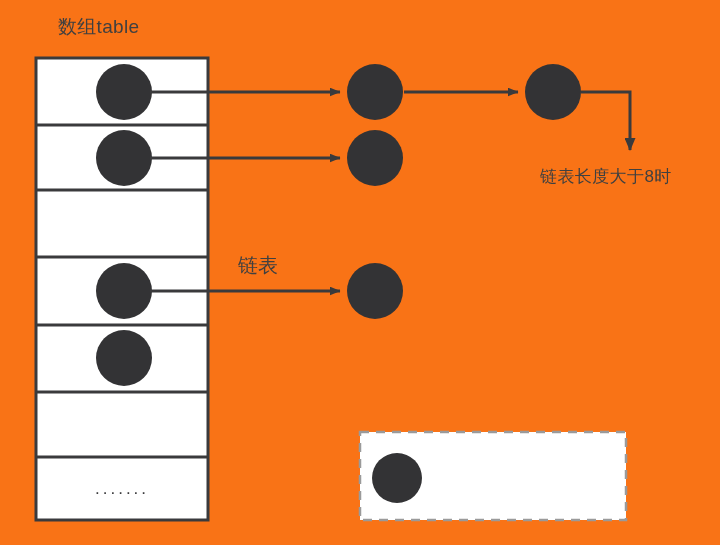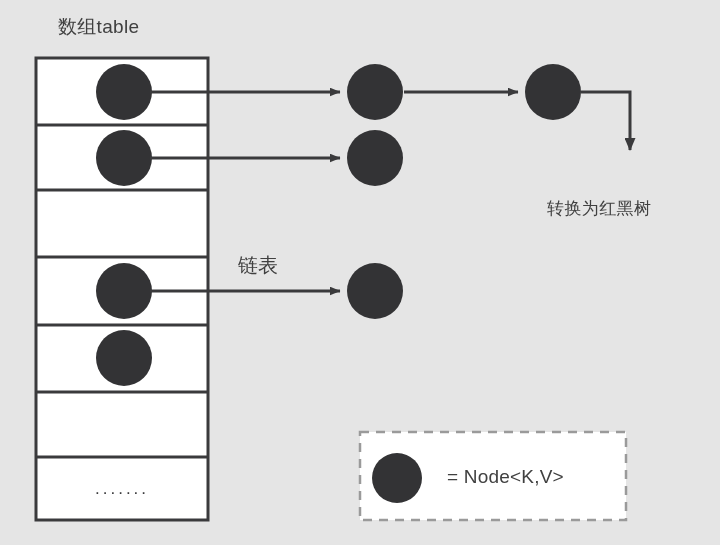--- a/index.html
+++ b/index.html
@@ -4,21 +4,21 @@
 <style>
   html, body {
     margin: 0;
     padding: 0;
     background: #ffffff;
   }
   #canvas {
     position: relative;
     width: 720px;
     height: 545px;
-    background: #e5e5e5;
+    background: #f97316;
     overflow: hidden;
     font-family: "Liberation Sans", "DejaVu Sans", sans-serif;
   }
   #vector-layer {
     position: absolute;
     left: 0;
     top: 0;
     width: 720px;
     height: 545px;
   }
@@ -117,20 +117,19 @@
     <g>
       <rect x="360" y="432" width="266" height="88" fill="#ffffff" stroke="#9a9a9a" stroke-width="2.5" stroke-dasharray="9 7"></rect>
       <circle cx="397" cy="478" r="25" fill="#333335"></circle>
     </g>
   </svg>
 
   <div class="txt" id="array-title">数组table</div>
 
   <div class="txt" id="linked-list-label">链表</div>
 
+  <div class="txt" id="treeify-line-1">链表长度大于8时</div>
 
-  <div class="txt" id="treeify-line-2">转换为红黑树</div>
 
-  <div class="txt" id="legend-text">= Node&lt;K,V&gt;</div>
 
   <div class="txt" id="ellipsis-cell">.......</div>
 
 </div>
 
 </body></html>

